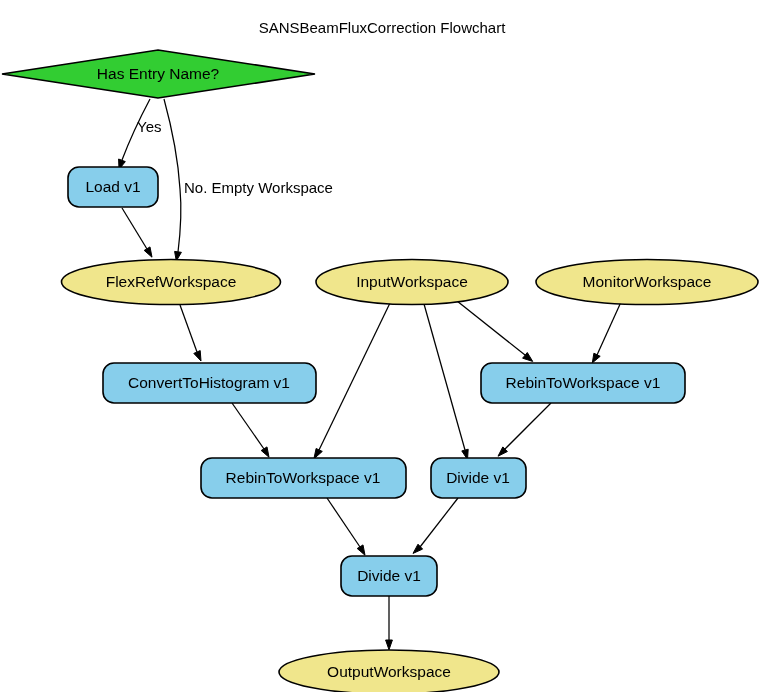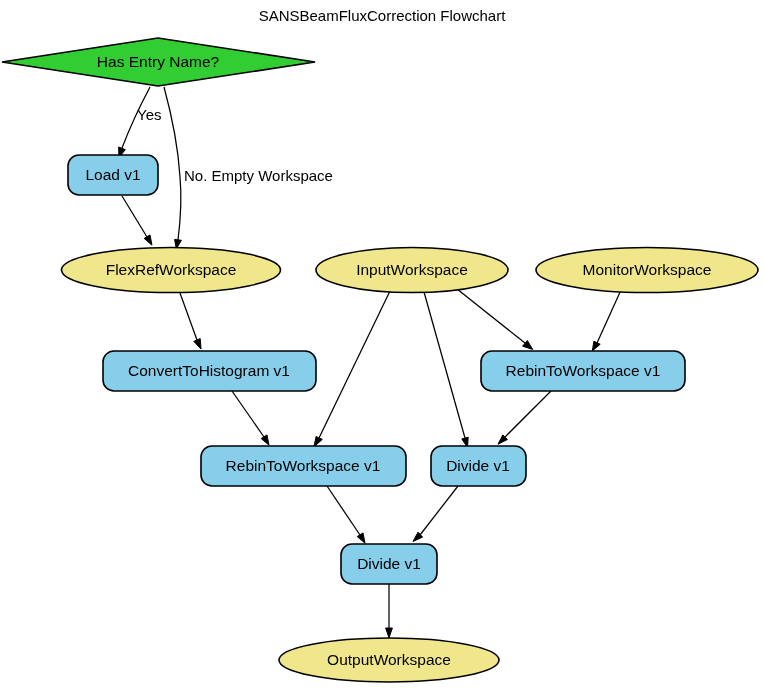--- a/index.html
+++ b/index.html
@@ -11,20 +11,21 @@
   body {
     width: 765px;
     height: 692px;
     font-family: "Liberation Sans", sans-serif;
     overflow: hidden;
   }
   #flowchart-root {
     position: relative;
     width: 765px;
     height: 484px;
+    margin-top: 12px;
   }
   svg.graph {
     display: block;
     width: 765px;
     height: 692px;
   }
   .node-shape {
     stroke: #000000;
     stroke-width: 1.6px;
   }

